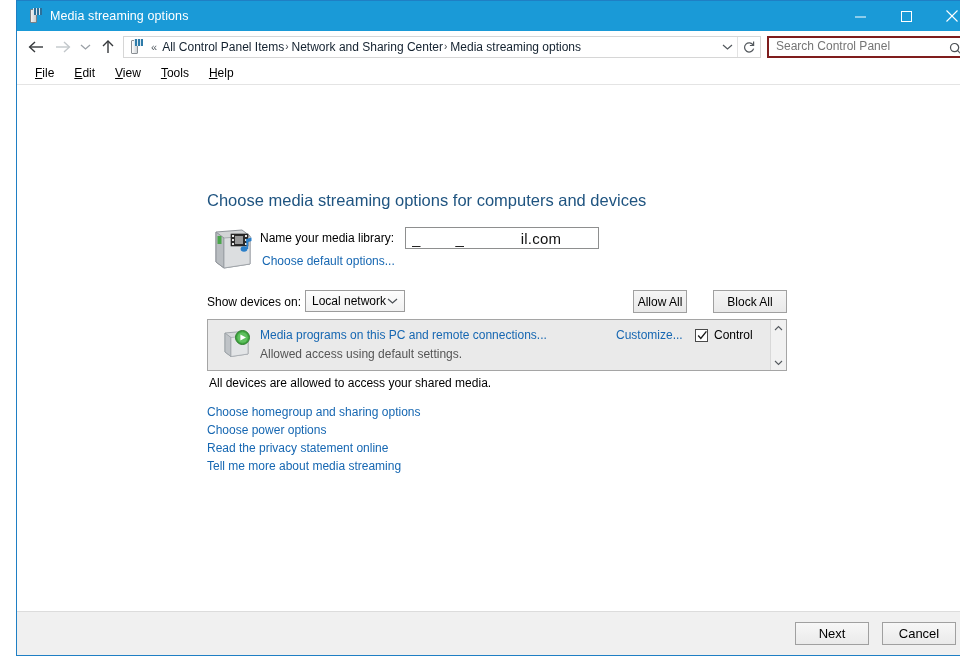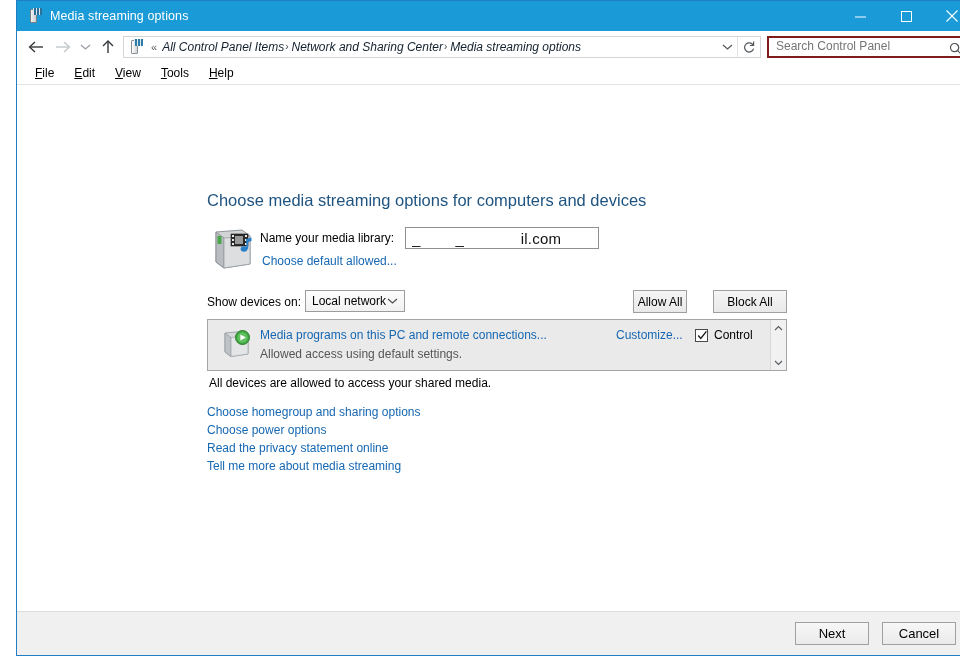--- a/index.html
+++ b/index.html
@@ -147,21 +147,20 @@
   }
   .crumb-chev {
     color: #3f454b;
     font-size: 10px;
     padding: 0 3px 0 1px;
     flex: none;
   }
   .crumb-item {
     color: #13212f;
     flex: none;
-    font-style: italic;
   }
   .crumb-drop {
     width: 20px; height: 20px;
     display:flex; align-items:center; justify-content:center;
     flex:none;
   }
   .refresh-btn {
     width: 22px; height: 20px;
     display:flex; align-items:center; justify-content:center;
     border-left: 1px solid #e3e3e3;
@@ -570,21 +569,21 @@
         <g fill="#2a7fc9">
           <ellipse cx="32" cy="23" rx="3.4" ry="2.8"></ellipse>
           <rect x="34.4" y="13" width="1.8" height="10"></rect>
           <path d="M34.4 13 L39.5 11.5 L39.5 15 L34.4 16.5 Z"></path>
         </g>
       </svg>
     </div>
 
     <div class="lib-label">Name your media library:</div>
     <input class="lib-input" type="text" value="_        _             il.com" style="">
-    <div class="lib-default-link">Choose default allowed...</div>
+    <div class="lib-default-link">Choose default options...</div>
 
     <div class="show-label">Show devices on:</div>
     <div class="show-select">
       <span>Local network</span>
       <span class="sel-chev">
         <svg width="11" height="8" viewBox="0 0 11 8">
             <path d="M1 2 L5.5 6 L10 2" fill="none" stroke="#4a4f54" stroke-width="1.2"></path>
           </svg>
       </span>
     </div>

